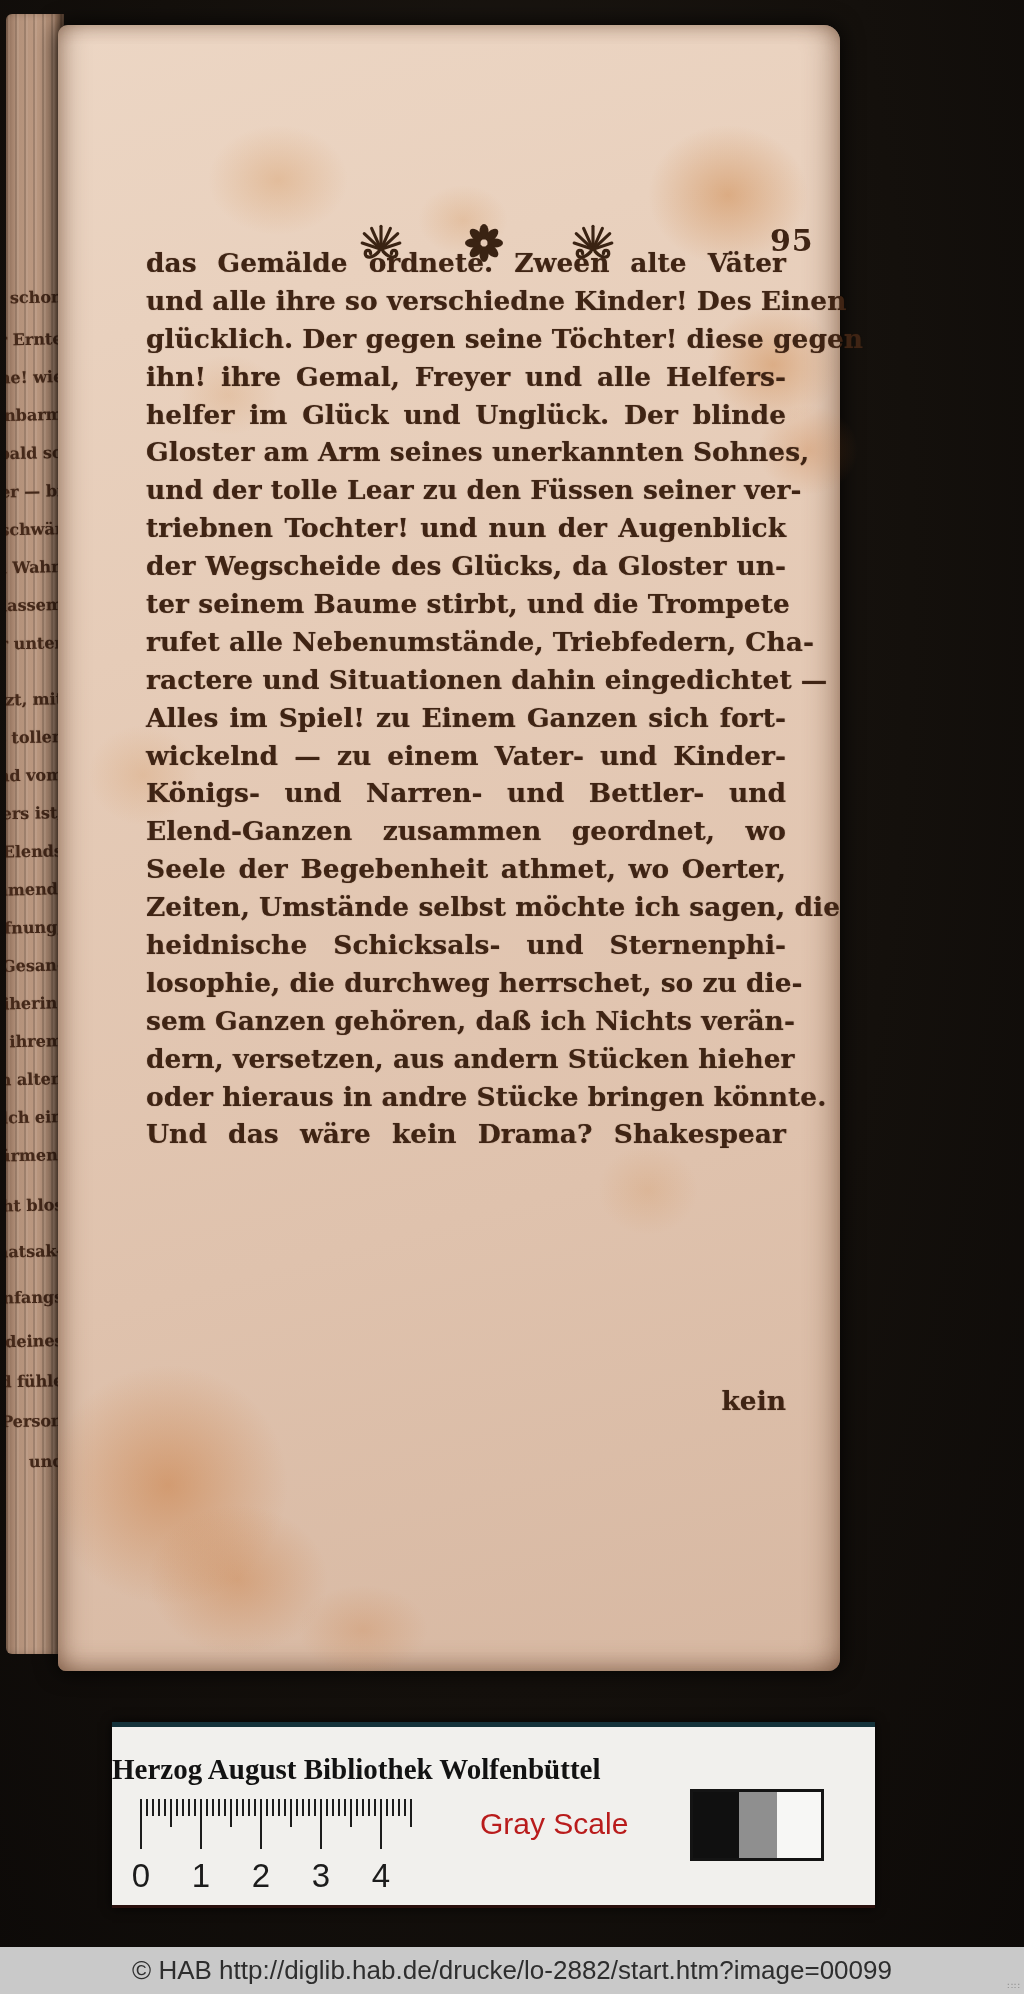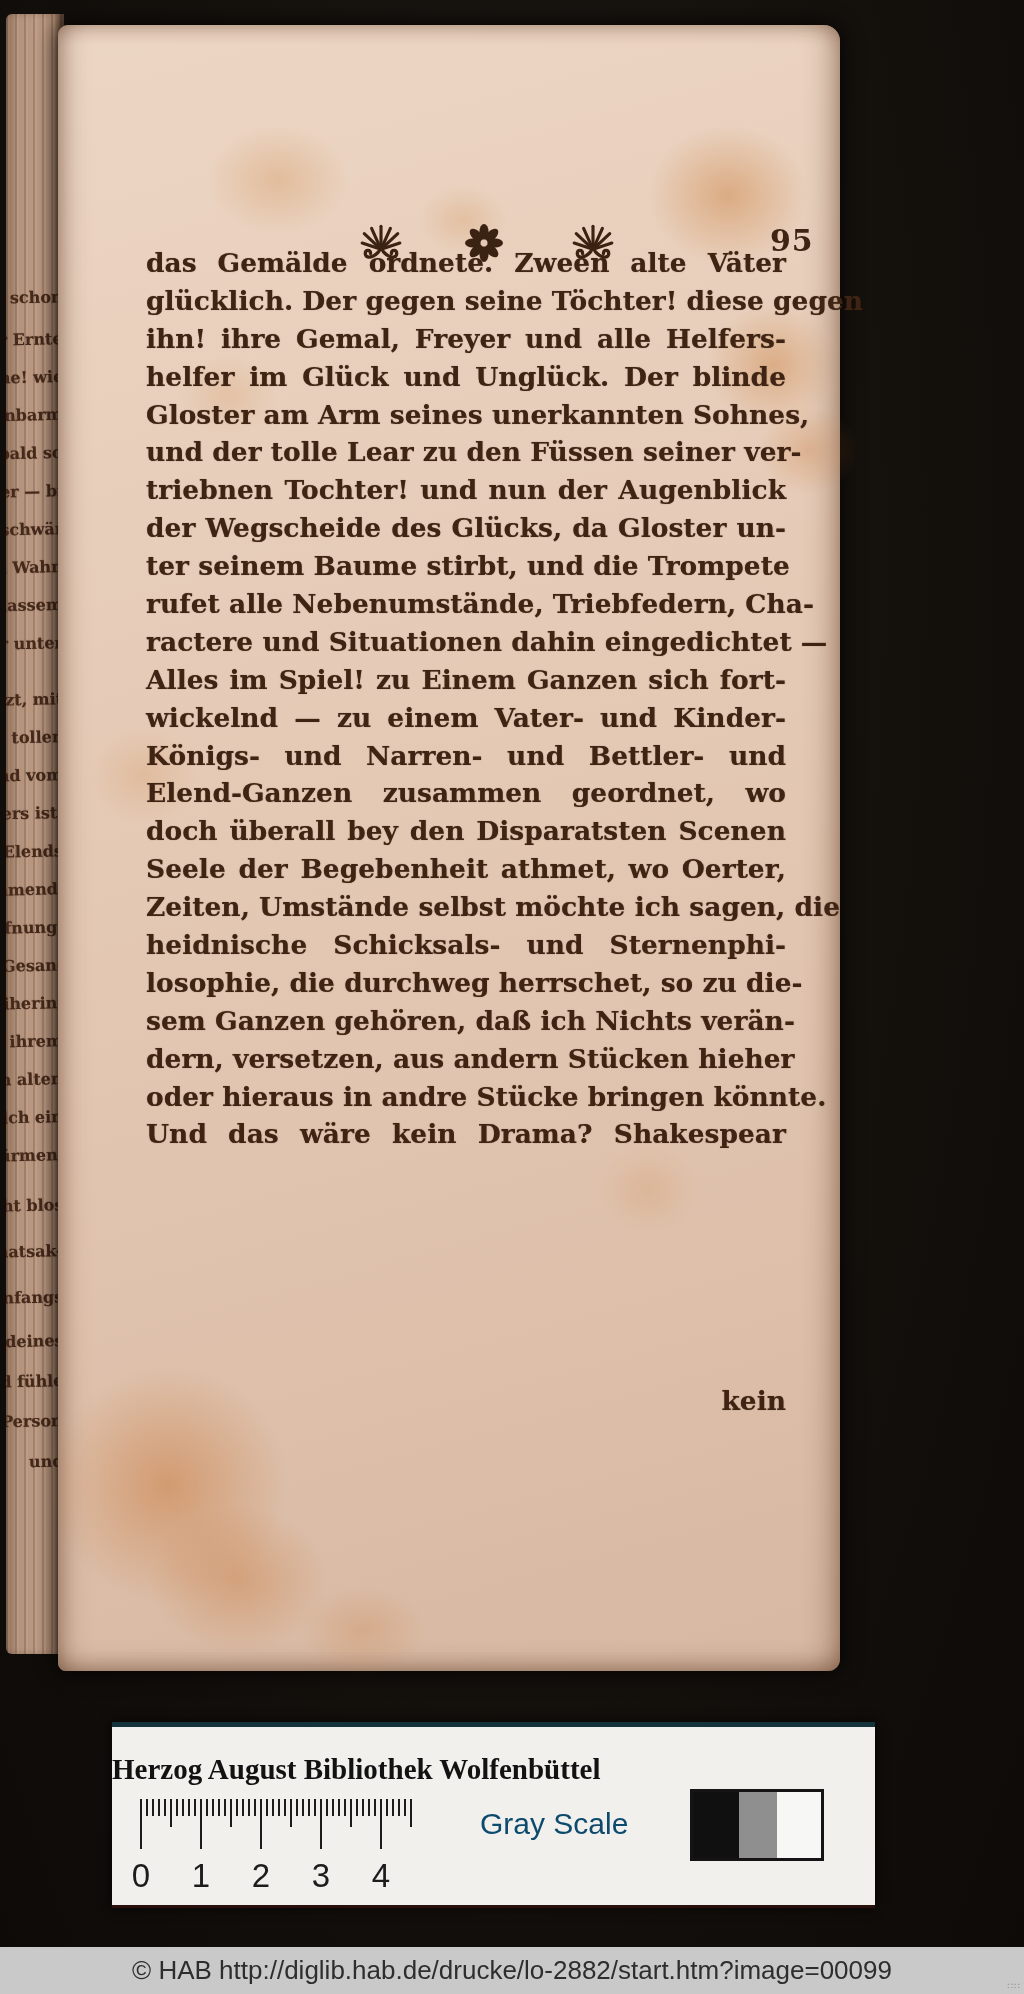--- a/index.html
+++ b/index.html
@@ -41,21 +41,21 @@
     border-top:5px solid #15333b;border-bottom:3px solid #2a100d;
     box-shadow:0 0 10px rgba(0,0,0,.8);}
   .card-title{position:absolute;left:0;top:26px;width:100%;text-align:left;
     font-family:"Liberation Serif", serif;font-weight:bold;font-size:29px;color:#121212;
     letter-spacing:0px;}
   .ruler{position:absolute;left:28px;top:72px;width:310px;height:96px;}
   .ruler-tick{position:absolute;top:0;width:2px;background:#1c1c1c;}
   .ruler-num{position:absolute;top:58px;width:30px;margin-left:-14px;text-align:center;
     font-family:"Liberation Sans", sans-serif;font-size:33px;color:#1c1c1c;}
   .grayscale-label{position:absolute;left:368px;top:80px;
-    font-family:"Liberation Sans", sans-serif;font-size:30px;color:#0c4a6e;}
+    font-family:"Liberation Sans", sans-serif;font-size:30px;color:#b91c1c;}
   .patches{position:absolute;left:578px;top:62px;display:flex;border:3px solid #141414;
     height:66px;}
   .patch{height:100%;}
   .patch-black{width:46px;background:#101010;}
   .patch-gray{width:38px;background:#8f8f8f;}
   .patch-white{width:44px;background:#f7f7f5;}
   
   .footer-bar{position:absolute;left:0;bottom:0;width:1024px;height:47px;background:#c9c9c9;}
   .footer-text{width:100%;height:47px;line-height:46px;text-align:center;
     font-family:"Liberation Sans", sans-serif;font-size:26px;color:#2e2e2e;}
@@ -157,35 +157,35 @@
           <path d="M20 29 C14 36 7 36 7 31 C7 27 12 27 12 31"></path>
           <path d="M24 29 C30 36 37 36 37 31 C37 27 32 27 32 31"></path>
         </g>
       </svg>
     </div>
 
     <div class="page-number">95</div>
 
     <div class="text-block">
         <div class="text-line">das Gemälde ordnete.  Zween alte Väter</div>
+        <div class="text-line">und alle ihre so verschiedne Kinder! Des Einen</div>
         <div class="text-line">glücklich. Der gegen seine Töchter! diese gegen</div>
         <div class="text-line">ihn! ihre Gemal, Freyer und alle Helfers-</div>
         <div class="text-line">helfer im Glück und Unglück.  Der blinde</div>
         <div class="text-line">Gloster am Arm seines unerkannten Sohnes,</div>
         <div class="text-line">und der tolle Lear zu den Füssen seiner ver-</div>
         <div class="text-line">triebnen Tochter! und nun der Augenblick</div>
         <div class="text-line">der Wegscheide des Glücks, da Gloster un-</div>
         <div class="text-line">ter seinem Baume stirbt, und die Trompete</div>
         <div class="text-line">rufet alle Nebenumstände, Triebfedern, Cha-</div>
         <div class="text-line">ractere und Situationen dahin eingedichtet —</div>
         <div class="text-line">Alles im Spiel! zu Einem Ganzen sich fort-</div>
         <div class="text-line">wickelnd — zu einem Vater- und Kinder-</div>
         <div class="text-line">Königs- und Narren- und Bettler- und</div>
         <div class="text-line">Elend-Ganzen zusammen geordnet, wo</div>
-        <div class="text-line">doch überall bey den Disparatsten Scenen</div>
         <div class="text-line">Seele der Begebenheit athmet, wo Oerter,</div>
         <div class="text-line">Zeiten, Umstände selbst möchte ich sagen, die</div>
         <div class="text-line">heidnische Schicksals- und Sternenphi-</div>
         <div class="text-line">losophie, die durchweg herrschet, so zu die-</div>
         <div class="text-line">sem Ganzen gehören, daß ich Nichts verän-</div>
         <div class="text-line">dern, versetzen, aus andern Stücken hieher</div>
         <div class="text-line">oder hieraus in andre Stücke bringen könnte.</div>
         <div class="text-line">Und das wäre kein Drama?  Shakespear</div>
       </div>
 

